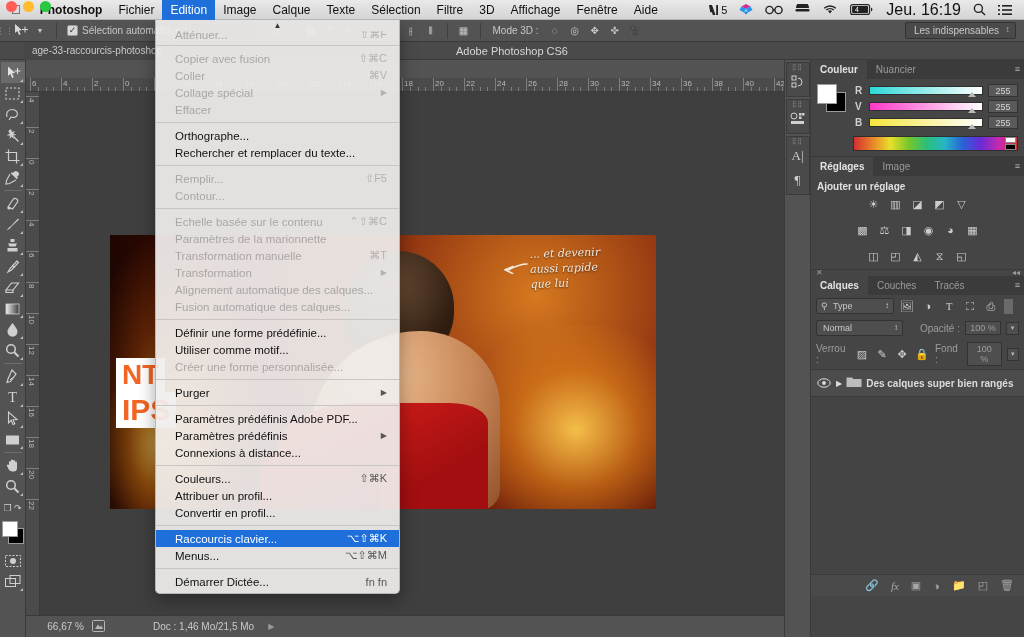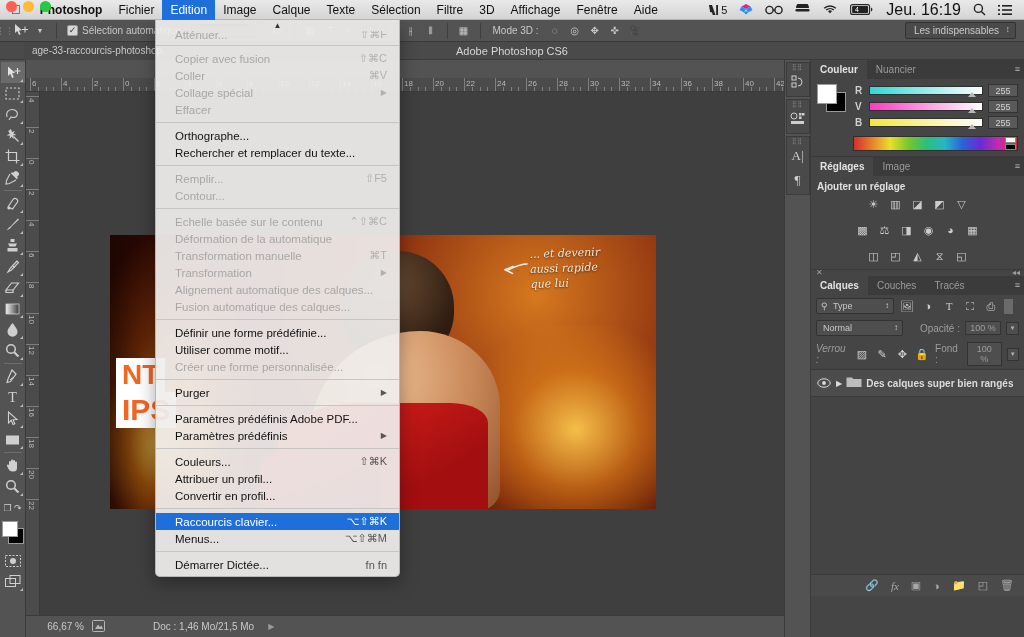--- a/index.html
+++ b/index.html
@@ -768,21 +768,21 @@
       </div>
 
       <div class="lrow">
         <span class="blendsel">Normal</span>
         <span style="color:#9d9d9d;margin-left:12px;">Opacité :</span>
         <span class="opbox">100 %</span>
         <span class="stepper">▾</span>
       </div>
 
       <div class="lrow">
-        <span style="color:#9d9d9d;font-style:italic;">Verrou :</span>
+        <span style="color:#9d9d9d;">Verrou :</span>
         <span class="lic">▨</span>
         <span class="lic">✎</span>
         <span class="lic">✥</span>
         <span class="lic">🔒</span>
         <span style="margin-left:auto;color:#9d9d9d;">Fond :</span>
         <span class="opbox">100 %</span>
         <span class="stepper">▾</span>
       </div>
 
       <div class="layerlist">
@@ -853,21 +853,21 @@
       </div>
       <div class="mitem dis">
         <span class="lbl">Contour...</span>
       </div>
       <div class="msep"></div>
       <div class="mitem dis">
         <span class="lbl">Echelle basée sur le contenu</span>
         <span class="key">⌃⇧⌘C</span>
       </div>
       <div class="mitem dis">
-        <span class="lbl">Déformation de la automatique</span>
+        <span class="lbl">Paramètres de la marionnette</span>
       </div>
       <div class="mitem dis">
         <span class="lbl">Transformation manuelle</span>
         <span class="key">⌘T</span>
       </div>
       <div class="mitem dis">
         <span class="lbl">Transformation</span>
         <span class="arrow">▶</span>
       </div>
       <div class="mitem dis">
@@ -891,20 +891,23 @@
         <span class="lbl">Purger</span>
         <span class="arrow">▶</span>
       </div>
       <div class="msep"></div>
       <div class="mitem">
         <span class="lbl">Paramètres prédéfinis Adobe PDF...</span>
       </div>
       <div class="mitem">
         <span class="lbl">Paramètres prédéfinis</span>
         <span class="arrow">▶</span>
+      </div>
+      <div class="mitem">
+        <span class="lbl">Connexions à distance...</span>
       </div>
       <div class="msep"></div>
       <div class="mitem">
         <span class="lbl">Couleurs...</span>
         <span class="key">⇧⌘K</span>
       </div>
       <div class="mitem">
         <span class="lbl">Attribuer un profil...</span>
       </div>
       <div class="mitem">

